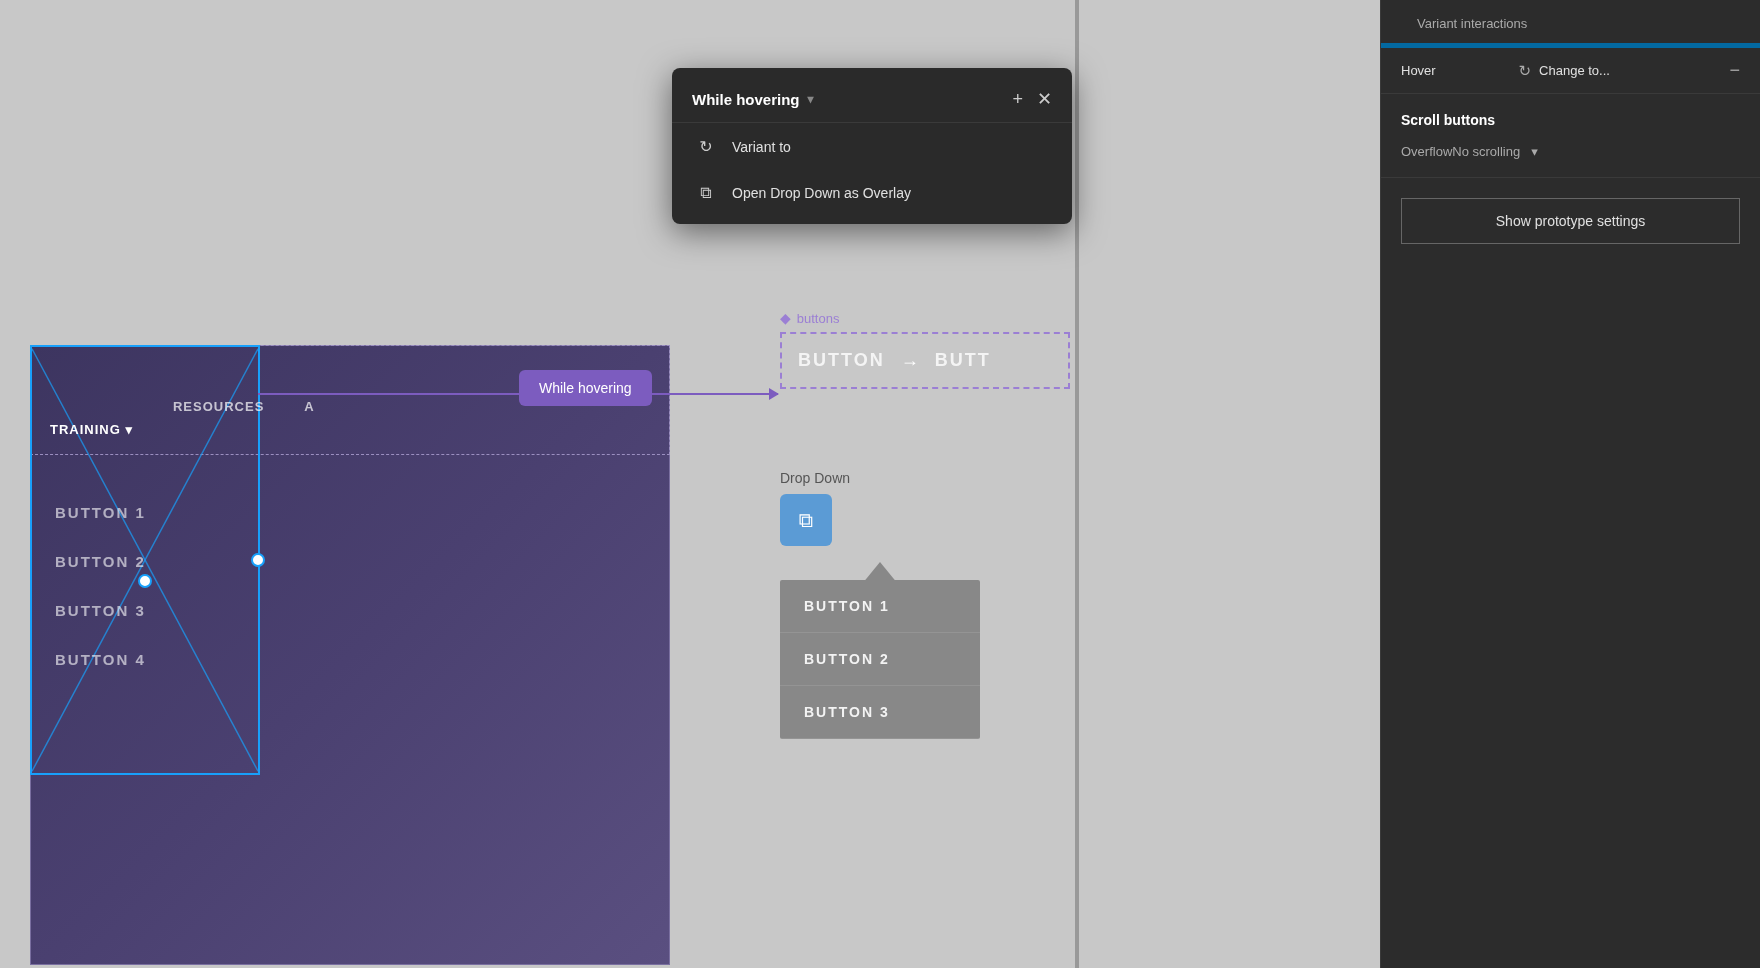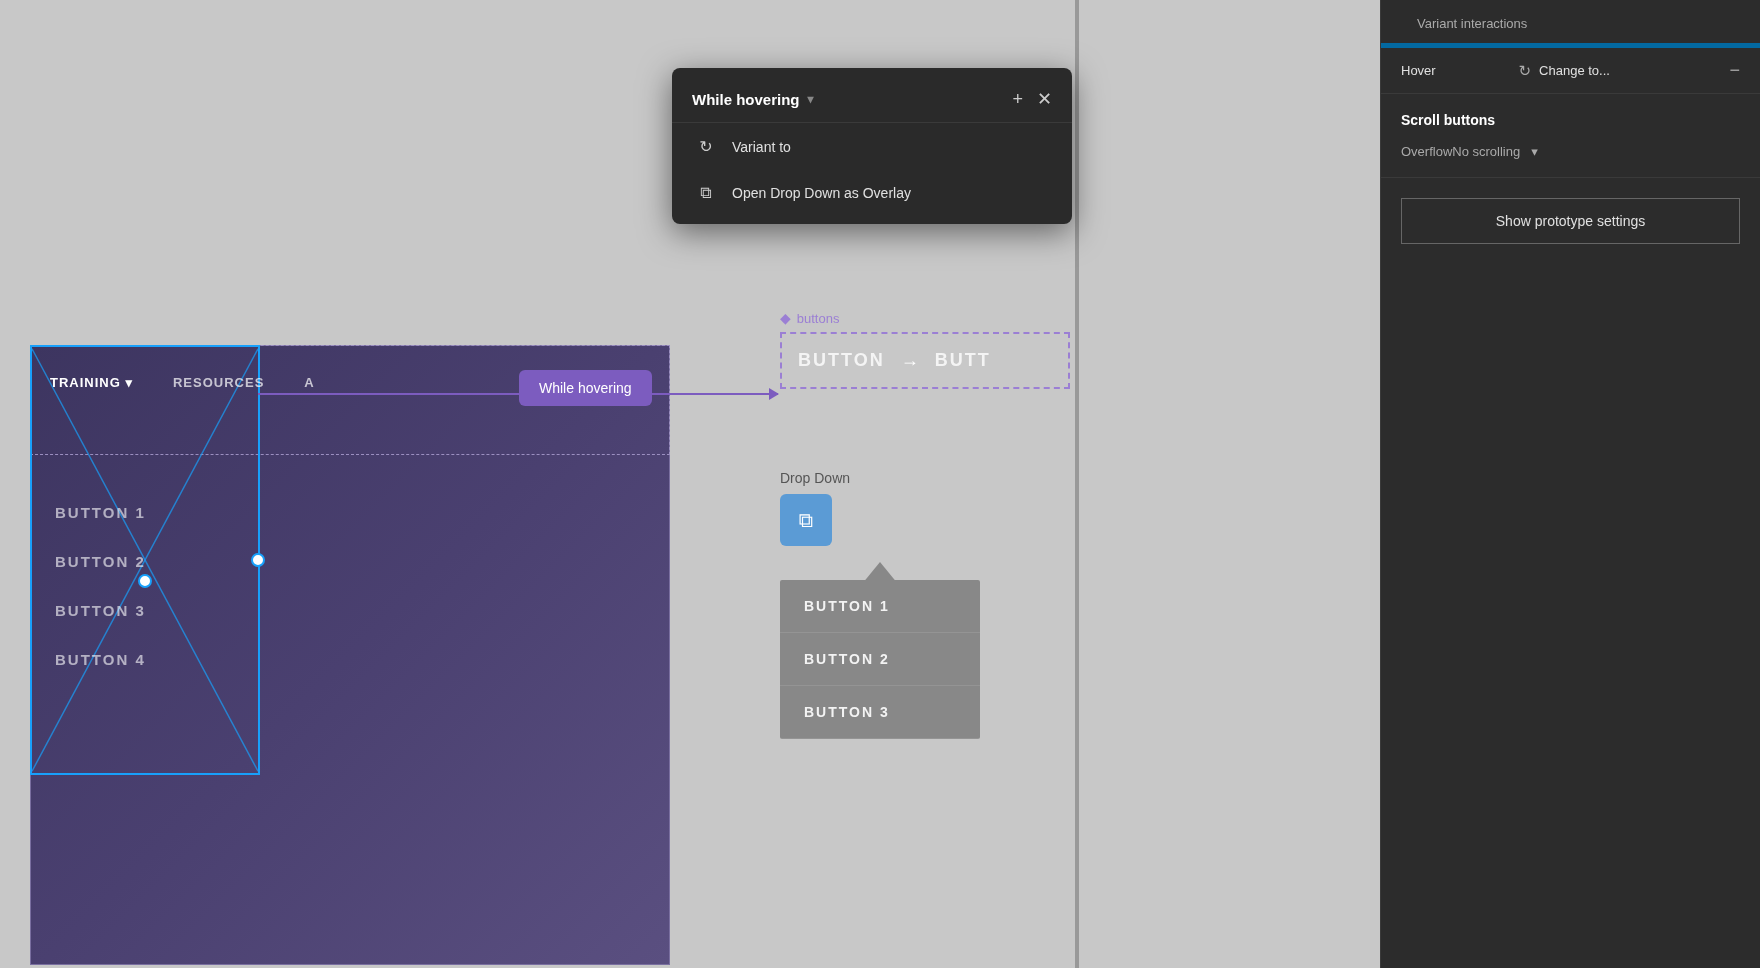--- a/index.html
+++ b/index.html
@@ -107,20 +107,21 @@
       font-weight: 600;
       letter-spacing: 1px;
       text-transform: uppercase;
     }
 
     .nav-item.active {
       color: white;
       display: flex;
       align-items: center;
       gap: 6px;
+      margin-top: 47px;
     }
 
     
     .button-list {
       position: absolute;
       left: 55px;
       top: 490px;
       display: flex;
       flex-direction: column;
       gap: 4px;

